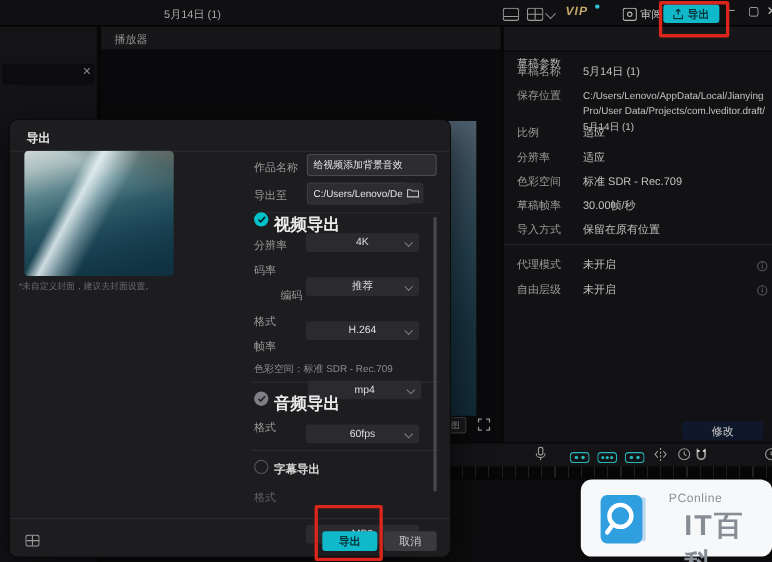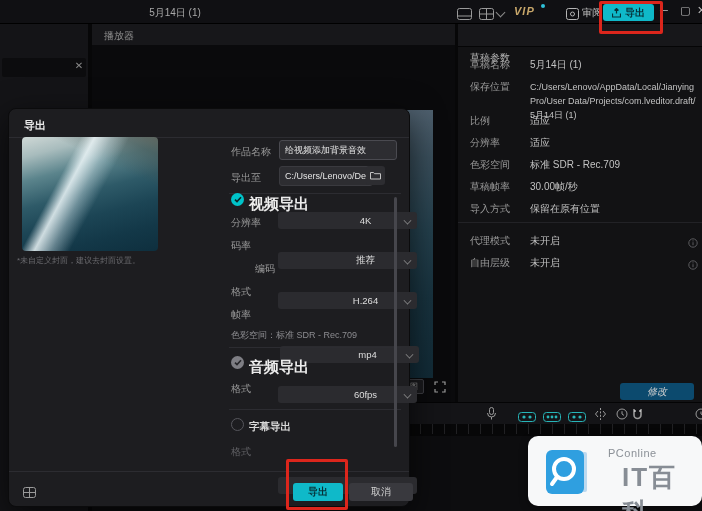--- a/index.html
+++ b/index.html
@@ -16,21 +16,21 @@
     justify-content:center;gap:4px;color:#06333a;font-size:10px;font-weight:bold;}
   .redbox{border:3px solid #dc261c;border-radius:2px;z-index:60;pointer-events:none;}
   
   .panel-h{background:#17171a;border-bottom:1px solid #050506;}
   
   #dialog{left:8px;top:108px;width:400px;height:397px;background:#1d1d20;
     border-radius:8px;border:1px solid #0b0b0c;box-shadow:0 10px 34px rgba(0,0,0,.65);z-index:50;}
   .input{background:#2d2d31;border:1px solid #3a3a3f;border-radius:3px;color:#e4e4e4;
     font-size:9px;display:flex;align-items:center;padding:0 5px;overflow:hidden;white-space:nowrap;}
   .dd{background:#2b2b2f;border-radius:3px;display:flex;align-items:center;
-    justify-content:center;color:#dedede;font-size:9.5px;position:relative;padding-left:36px;}
+    justify-content:center;color:#dedede;font-size:9.5px;position:relative;}
   .dd .caret{position:absolute;right:6px;top:50%;margin-top:-2px;width:6px;height:6px;
     border-right:1.5px solid #8a8a8a;border-bottom:1.5px solid #8a8a8a;transform:rotate(45deg) scale(.8);transform-origin:center;margin-top:-4px;}
   .chk{width:13px;height:13px;border-radius:50%;display:flex;align-items:center;justify-content:center;}
   .chk svg{display:block;}
   .sect{color:#ececec;font-size:15px;font-weight:bold;}
   .divider{height:1px;background:#2c2c31;}
   .grybtn{background:#39393e;border-radius:3px;display:flex;align-items:center;
     justify-content:center;color:#cfcfcf;font-size:10px;}
   
   #wm{left:528px;top:436px;width:174px;height:70px;background:#f7f8f9;border-radius:10px;
@@ -148,21 +148,21 @@
       </svg>
   </div>
   <span class="a lbl" style="left:470px;top:256px;">自由层级</span>
   <span class="a val" style="left:530px;top:256px;">未开启</span>
   <div class="a" style="left:688px;top:256px;">
     <svg width="10" height="10" viewBox="0 0 10 10">
         <circle cx="5" cy="5" r="4.2" fill="none" stroke="#5a5a5e"></circle>
         <path d="M5 4.2v3M5 2.4v1" stroke="#5a5a5e"></path>
       </svg>
   </div>
-  <div class="a grybtn" style="left:620px;top:383px;width:74px;height:17px;background:#0c4a6e;font-style:italic;">修改</div>
+  <div class="a grybtn" style="left:620px;top:383px;width:74px;height:17px;background:#0f172a;">修改</div>
 
   <div class="a" id="topbar"></div>
   <span class="a" style="left:120px;top:6px;width:110px;text-align:center;font-size:10px;color:#a9a9a9;">5月14日 (1)</span>
   <div class="a" style="left:457px;top:6px;">
     <svg width="15" height="12" viewBox="0 0 15 12">
         <rect x="0.5" y="0.5" width="14" height="11" rx="2" fill="none" stroke="#9a9a9a"></rect>
         <path d="M1 8h13" stroke="#9a9a9a"></path>
       </svg>
   </div>
   <div class="a" style="left:479px;top:6px;">
@@ -281,21 +281,21 @@
     <div class="a divider" style="left:0;top:362px;width:400px;"></div>
     <div class="a" style="left:14px;top:375px;">
       <svg width="13" height="11" viewBox="0 0 13 11">
           <rect x="0.5" y="0.5" width="12" height="10" rx="2" fill="none" stroke="#9a9a9a"></rect>
           <path d="M1 5.5h12M6.5 1v9" stroke="#9a9a9a"></path>
         </svg>
     </div>
     <div class="a tealbtn" style="left:284px;top:374px;width:50px;height:18px;">
       <span>导出</span>
     </div>
-    <div class="a grybtn" style="left:340px;top:374px;width:64px;height:18px;justify-content:center;">
+    <div class="a grybtn" style="left:340px;top:374px;width:48px;height:18px;justify-content:center;">
       <span>取消</span>
     </div>
   </div>
 
   <div class="a redbox" style="left:599px;top:1px;width:58px;height:27px;"></div>
   <div class="a redbox" style="left:286px;top:459px;width:56px;height:45px;"></div>
 
   <div class="a" id="wm">
     <div class="a" style="left:16px;top:12px;">
       <svg width="48" height="48" viewBox="0 0 48 48">

